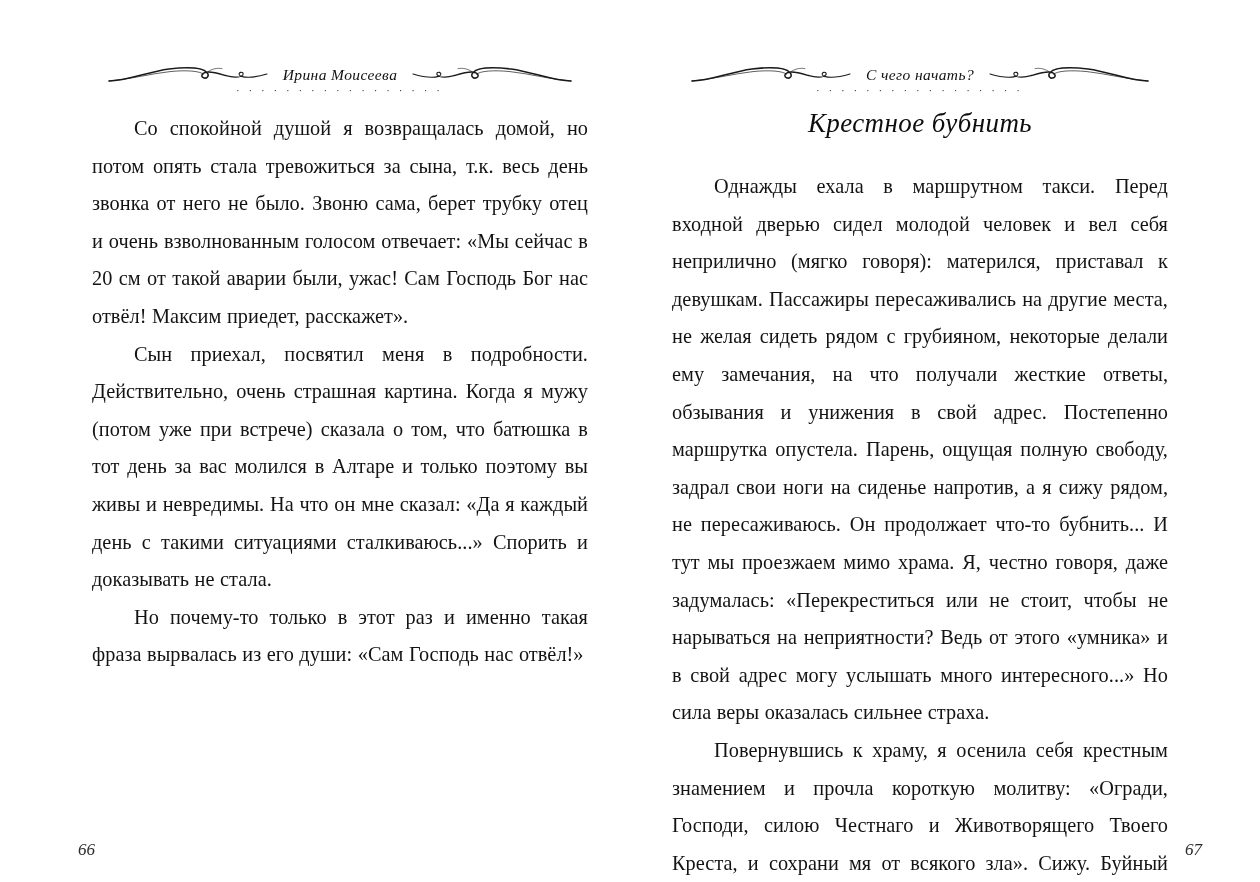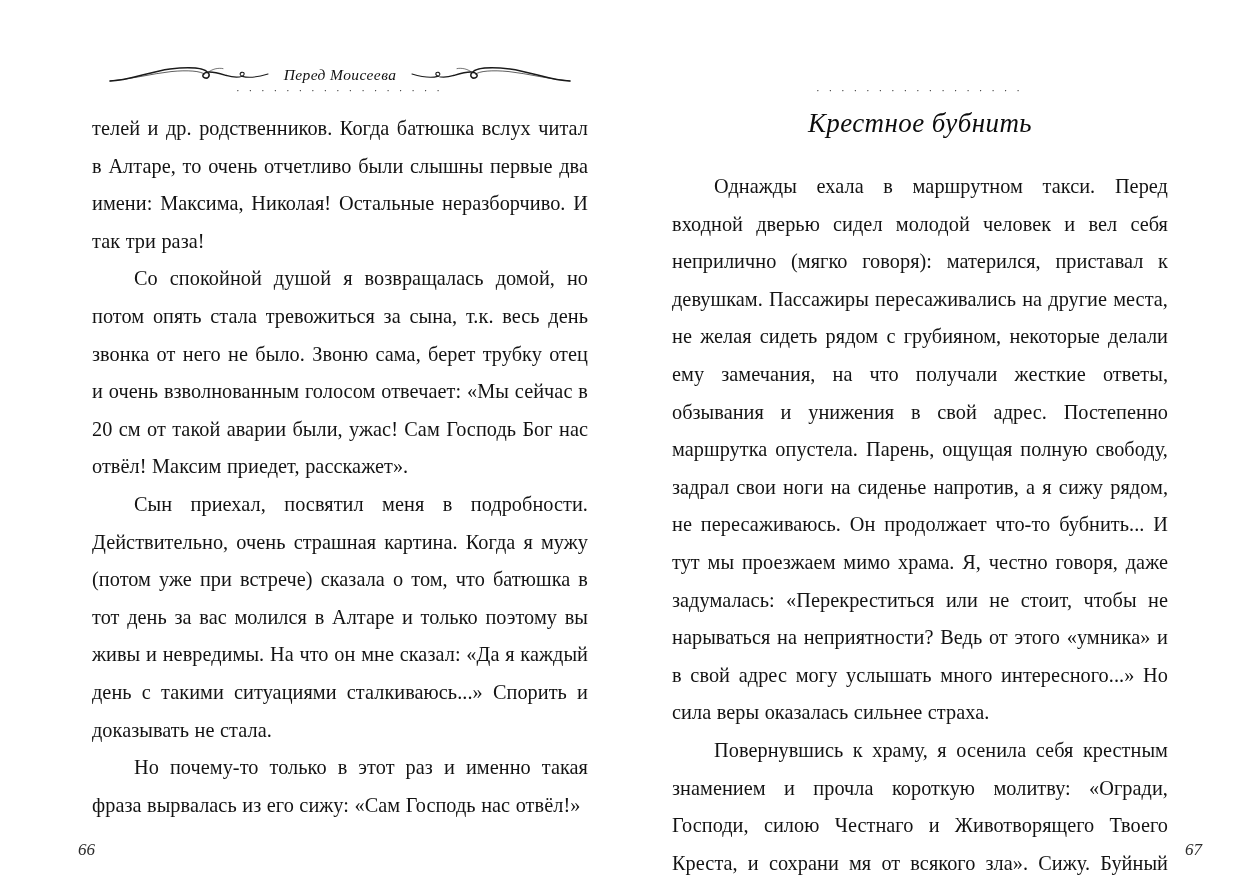--- a/index.html
+++ b/index.html
@@ -137,48 +137,70 @@
         <span class="flourish">
           <svg viewBox="0 0 168 30" xmlns="http://www.w3.org/2000/svg">
             <g fill="none" stroke="#1a1a1a" stroke-linecap="round">
               <path d="M2 21 C20 21 40 12 62 9 C82 6.5 96 8 100 12.5 C103 16 99.5 19 96.5 17.8 C93.8 16.7 94.6 13.2 98 12.4 C104 11 112 13.6 118 15.4" stroke-width="1.5"></path>
               <path d="M2 21 C22 19.4 44 13.6 63 11.6 C80 9.9 93 11 96.5 14.2" stroke-width="0.7"></path>
               <path d="M118 15.4 C124 17.1 130 17.7 134 16.2 C137.4 14.9 136.4 11.8 133.6 12.4 C131.4 12.9 131.6 15.6 134.4 16.4 C140 18 150 17 160 14" stroke-width="1.1"></path>
               <path d="M100 12.5 C104 9 110 7.6 115 8.6" stroke-width="0.6"></path>
             </g>
           </svg>
         </span>
-        <span class="head-title">Перед Моисеева</span>
+        <span class="head-title">Ирина Моисеева</span>
         <span class="flourish">
           <svg viewBox="0 0 168 30" xmlns="http://www.w3.org/2000/svg">
             <g fill="none" stroke="#1a1a1a" stroke-linecap="round" transform="translate(168,0) scale(-1,1)">
               <path d="M2 21 C20 21 40 12 62 9 C82 6.5 96 8 100 12.5 C103 16 99.5 19 96.5 17.8 C93.8 16.7 94.6 13.2 98 12.4 C104 11 112 13.6 118 15.4" stroke-width="1.5"></path>
               <path d="M2 21 C22 19.4 44 13.6 63 11.6 C80 9.9 93 11 96.5 14.2" stroke-width="0.7"></path>
               <path d="M118 15.4 C124 17.1 130 17.7 134 16.2 C137.4 14.9 136.4 11.8 133.6 12.4 C131.4 12.9 131.6 15.6 134.4 16.4 C140 18 150 17 160 14" stroke-width="1.1"></path>
               <path d="M100 12.5 C104 9 110 7.6 115 8.6" stroke-width="0.6"></path>
             </g>
           </svg>
         </span>
       </div>
       <div class="dotrule">· · · · · · · · · · · · · · · · · · · · · · · · · · · · · · · ·</div>
     </div>
 
     <div class="body-col">
-      <p class="cont">телей и др. родственников. Когда батюшка вслух читал в Алтаре, то очень отчетливо были слышны первые два имени: Максима, Николая! Остальные неразборчиво. И так три раза!</p>
       <p>Со спокойной душой я возвращалась домой, но потом опять стала тревожиться за сына, т.к. весь день звонка от него не было. Звоню сама, берет трубку отец и очень взволнованным голосом отвечает: «Мы сейчас в 20 см от такой аварии были, ужас! Сам Господь Бог нас отвёл! Максим приедет, расскажет».</p>
       <p>Сын приехал, посвятил меня в подробности. Действительно, очень страшная картина. Когда я мужу (потом уже при встрече) сказала о том, что батюшка в тот день за вас молился в Алтаре и только поэтому вы живы и невредимы. На что он мне сказал: «Да я каждый день с такими ситуациями сталкиваюсь...» Спорить и доказывать не стала.</p>
-      <p>Но почему-то только в этот раз и именно такая фраза вырвалась из его сижу: «Сам Господь нас отвёл!»</p>
+      <p>Но почему-то только в этот раз и именно такая фраза вырвалась из его души: «Сам Господь нас отвёл!»</p>
     </div>
 
     <div class="folio">66</div>
   </div>
 
   <div class="page page-right">
 
     <div class="head">
+      <div class="head-row">
+        <span class="flourish">
+          <svg viewBox="0 0 168 30" xmlns="http://www.w3.org/2000/svg">
+            <g fill="none" stroke="#1a1a1a" stroke-linecap="round">
+              <path d="M2 21 C20 21 40 12 62 9 C82 6.5 96 8 100 12.5 C103 16 99.5 19 96.5 17.8 C93.8 16.7 94.6 13.2 98 12.4 C104 11 112 13.6 118 15.4" stroke-width="1.5"></path>
+              <path d="M2 21 C22 19.4 44 13.6 63 11.6 C80 9.9 93 11 96.5 14.2" stroke-width="0.7"></path>
+              <path d="M118 15.4 C124 17.1 130 17.7 134 16.2 C137.4 14.9 136.4 11.8 133.6 12.4 C131.4 12.9 131.6 15.6 134.4 16.4 C140 18 150 17 160 14" stroke-width="1.1"></path>
+              <path d="M100 12.5 C104 9 110 7.6 115 8.6" stroke-width="0.6"></path>
+            </g>
+          </svg>
+        </span>
+        <span class="head-title">С чего начать?</span>
+        <span class="flourish">
+          <svg viewBox="0 0 168 30" xmlns="http://www.w3.org/2000/svg">
+            <g fill="none" stroke="#1a1a1a" stroke-linecap="round" transform="translate(168,0) scale(-1,1)">
+              <path d="M2 21 C20 21 40 12 62 9 C82 6.5 96 8 100 12.5 C103 16 99.5 19 96.5 17.8 C93.8 16.7 94.6 13.2 98 12.4 C104 11 112 13.6 118 15.4" stroke-width="1.5"></path>
+              <path d="M2 21 C22 19.4 44 13.6 63 11.6 C80 9.9 93 11 96.5 14.2" stroke-width="0.7"></path>
+              <path d="M118 15.4 C124 17.1 130 17.7 134 16.2 C137.4 14.9 136.4 11.8 133.6 12.4 C131.4 12.9 131.6 15.6 134.4 16.4 C140 18 150 17 160 14" stroke-width="1.1"></path>
+              <path d="M100 12.5 C104 9 110 7.6 115 8.6" stroke-width="0.6"></path>
+            </g>
+          </svg>
+        </span>
+      </div>
       <div class="dotrule">· · · · · · · · · · · · · · · · · · · · · · · · · · · · · · · ·</div>
     </div>
 
     <div class="chapter-title">Крестное бубнить</div>
 
     <div class="body-col">
       <p>Однажды ехала в маршрутном такси. Перед входной дверью сидел молодой человек и вел себя неприлично (мягко говоря): матерился, приставал к девушкам. Пассажиры пересаживались на другие места, не желая сидеть рядом с грубияном, некоторые делали ему замечания, на что получали жесткие ответы, обзывания и унижения в свой адрес. Постепенно маршрутка опустела. Парень, ощущая полную свободу, задрал свои ноги на сиденье напротив, а я сижу рядом, не пересаживаюсь. Он продолжает что-то бубнить... И тут мы проезжаем мимо храма. Я, честно говоря, даже задумалась: «Перекреститься или не стоит, чтобы не нарываться на неприятности? Ведь от этого «умника» и в свой адрес могу услышать много интересного...» Но сила веры оказалась сильнее страха.</p>
       <p>Повернувшись к храму, я осенила себя крестным знамением и прочла короткую молитву: «Огради, Господи, силою Честнаго и Животворящего Твоего Креста, и сохрани мя от всякого зла». Сижу. Буйный парень глянул на меня, опустил ноги на пол и стал обеими руками отряхивать сидение, где только что</p>
     </div>
 

